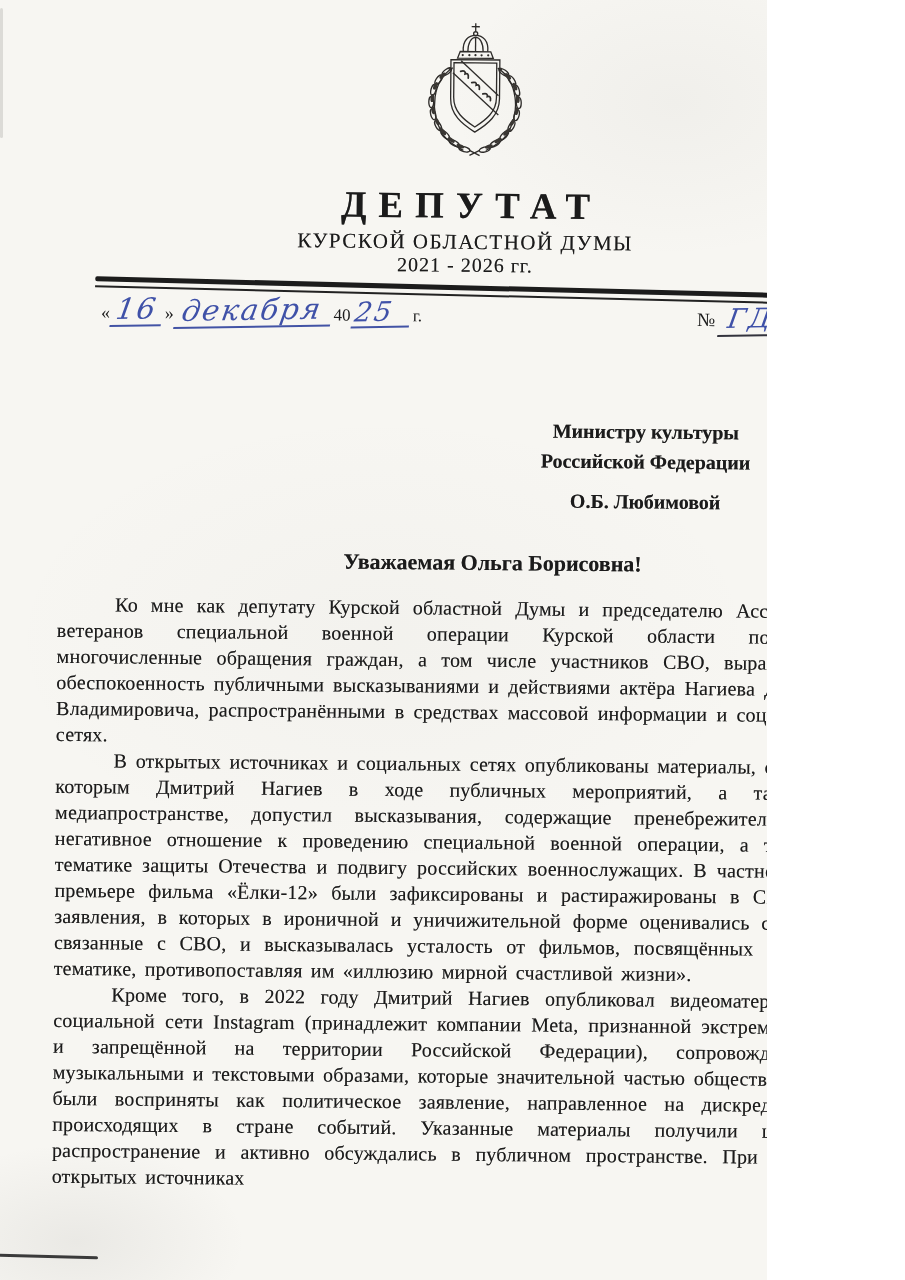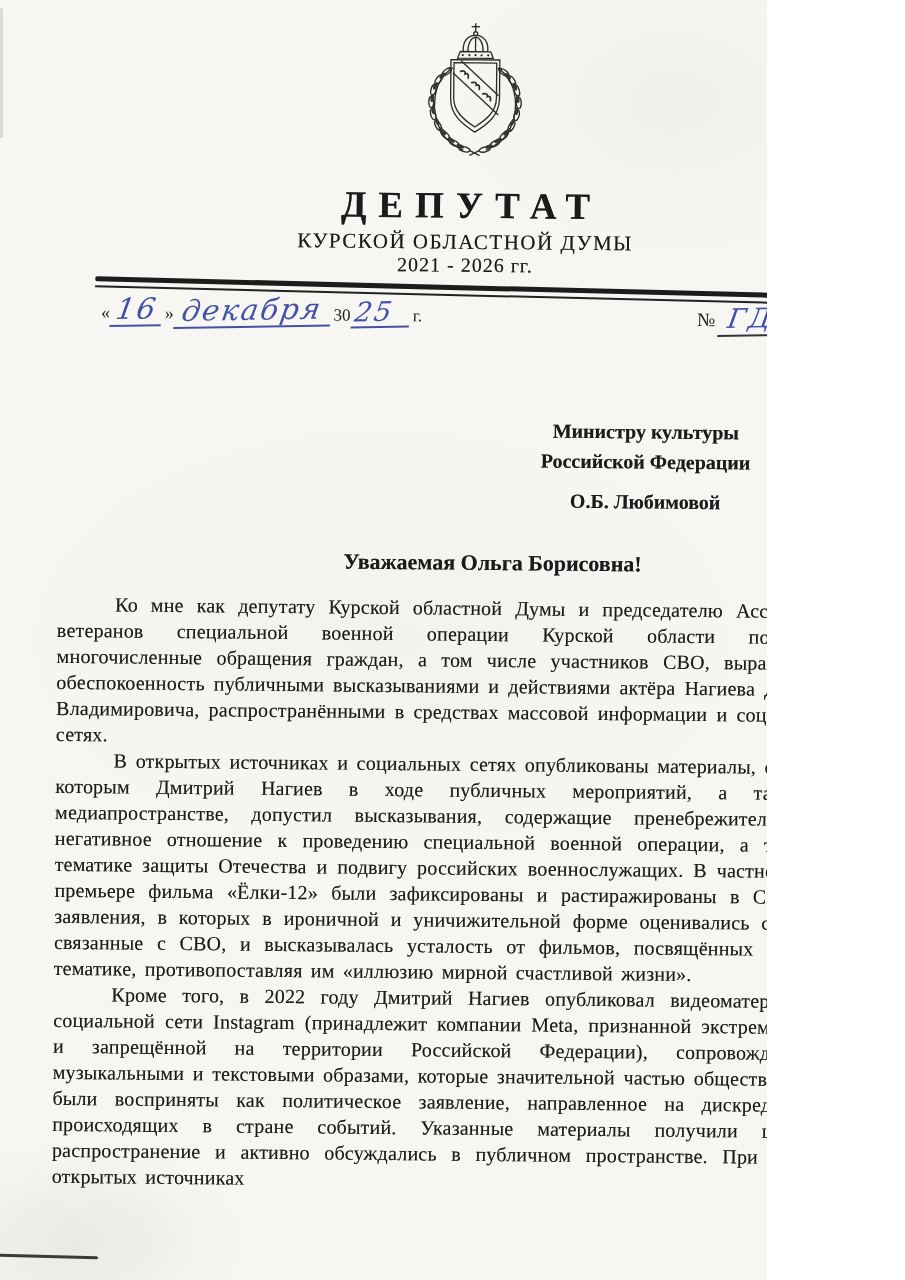--- a/index.html
+++ b/index.html
@@ -144,21 +144,21 @@
     <div class="abs rule">
       <div class="thick"></div>
       <div class="thin"></div>
     </div>
 
     <div class="abs date-group">
       <span class="quote">«</span>
       <span class="hw hw-day">16</span>
       <span class="quote">»</span>
       <span class="hw hw-month">декабря</span>
-      <span>30</span>
+      <span>40</span>
       <span class="hw hw-year">25</span>
       <span>г.</span>
     </div>
     <div class="abs num-group">
       <span>№</span>
       <span class="hw hw-num">ГД-543</span>
     </div>
 
     <div class="abs addressee">
       <div>Министру культуры</div>

